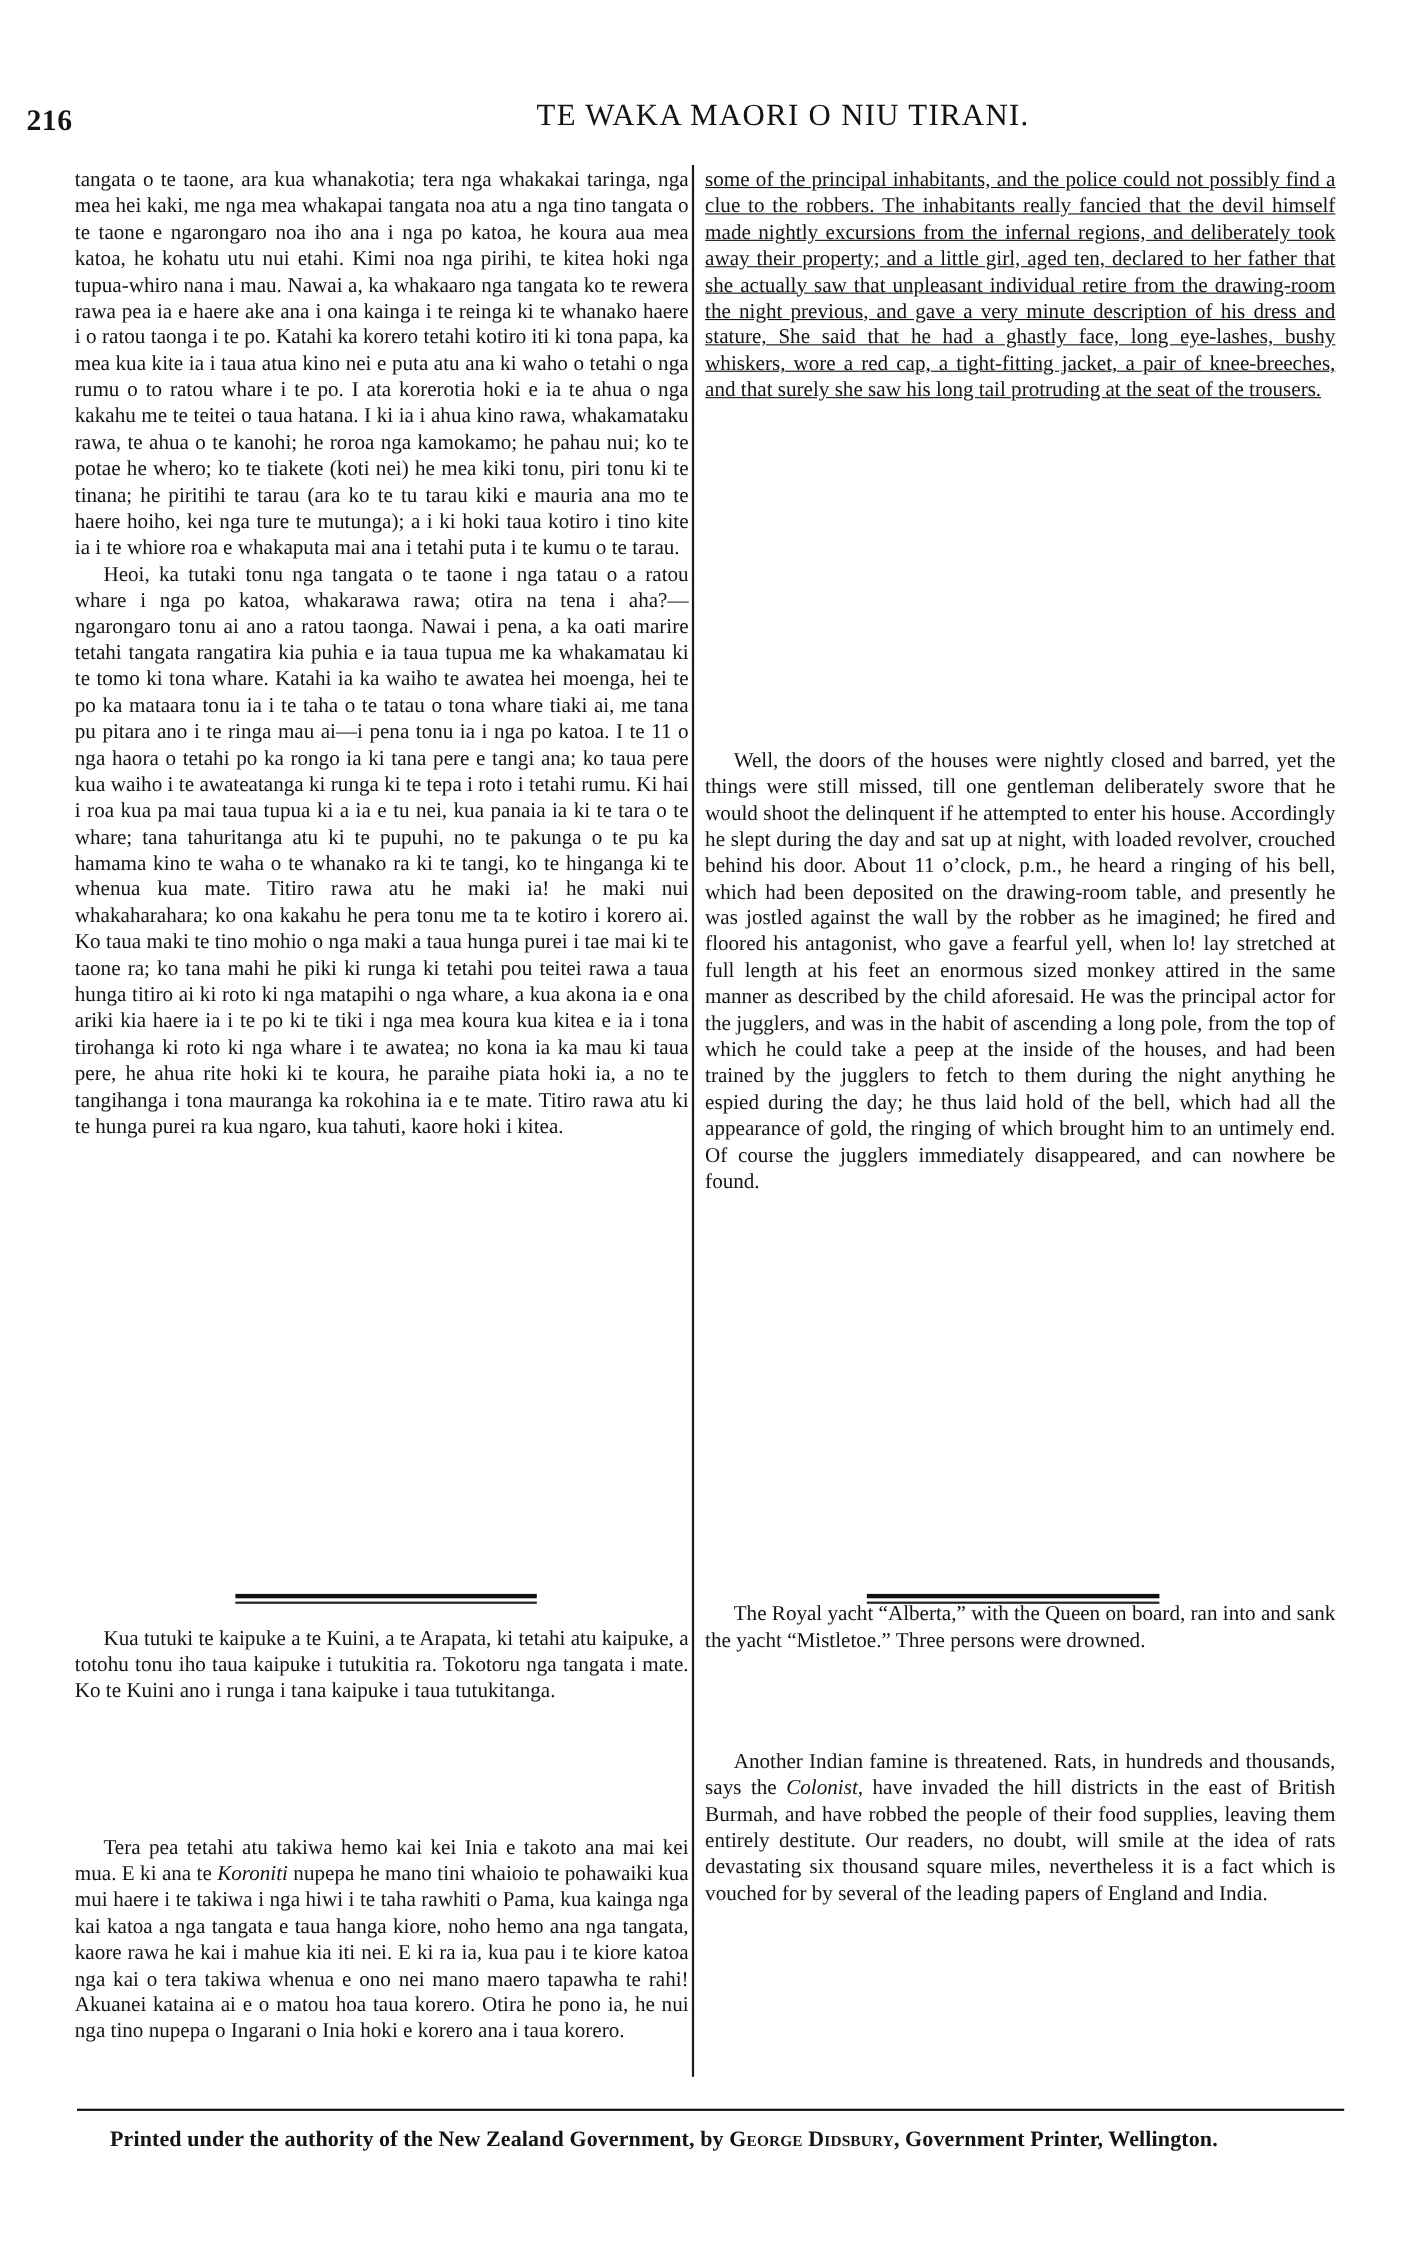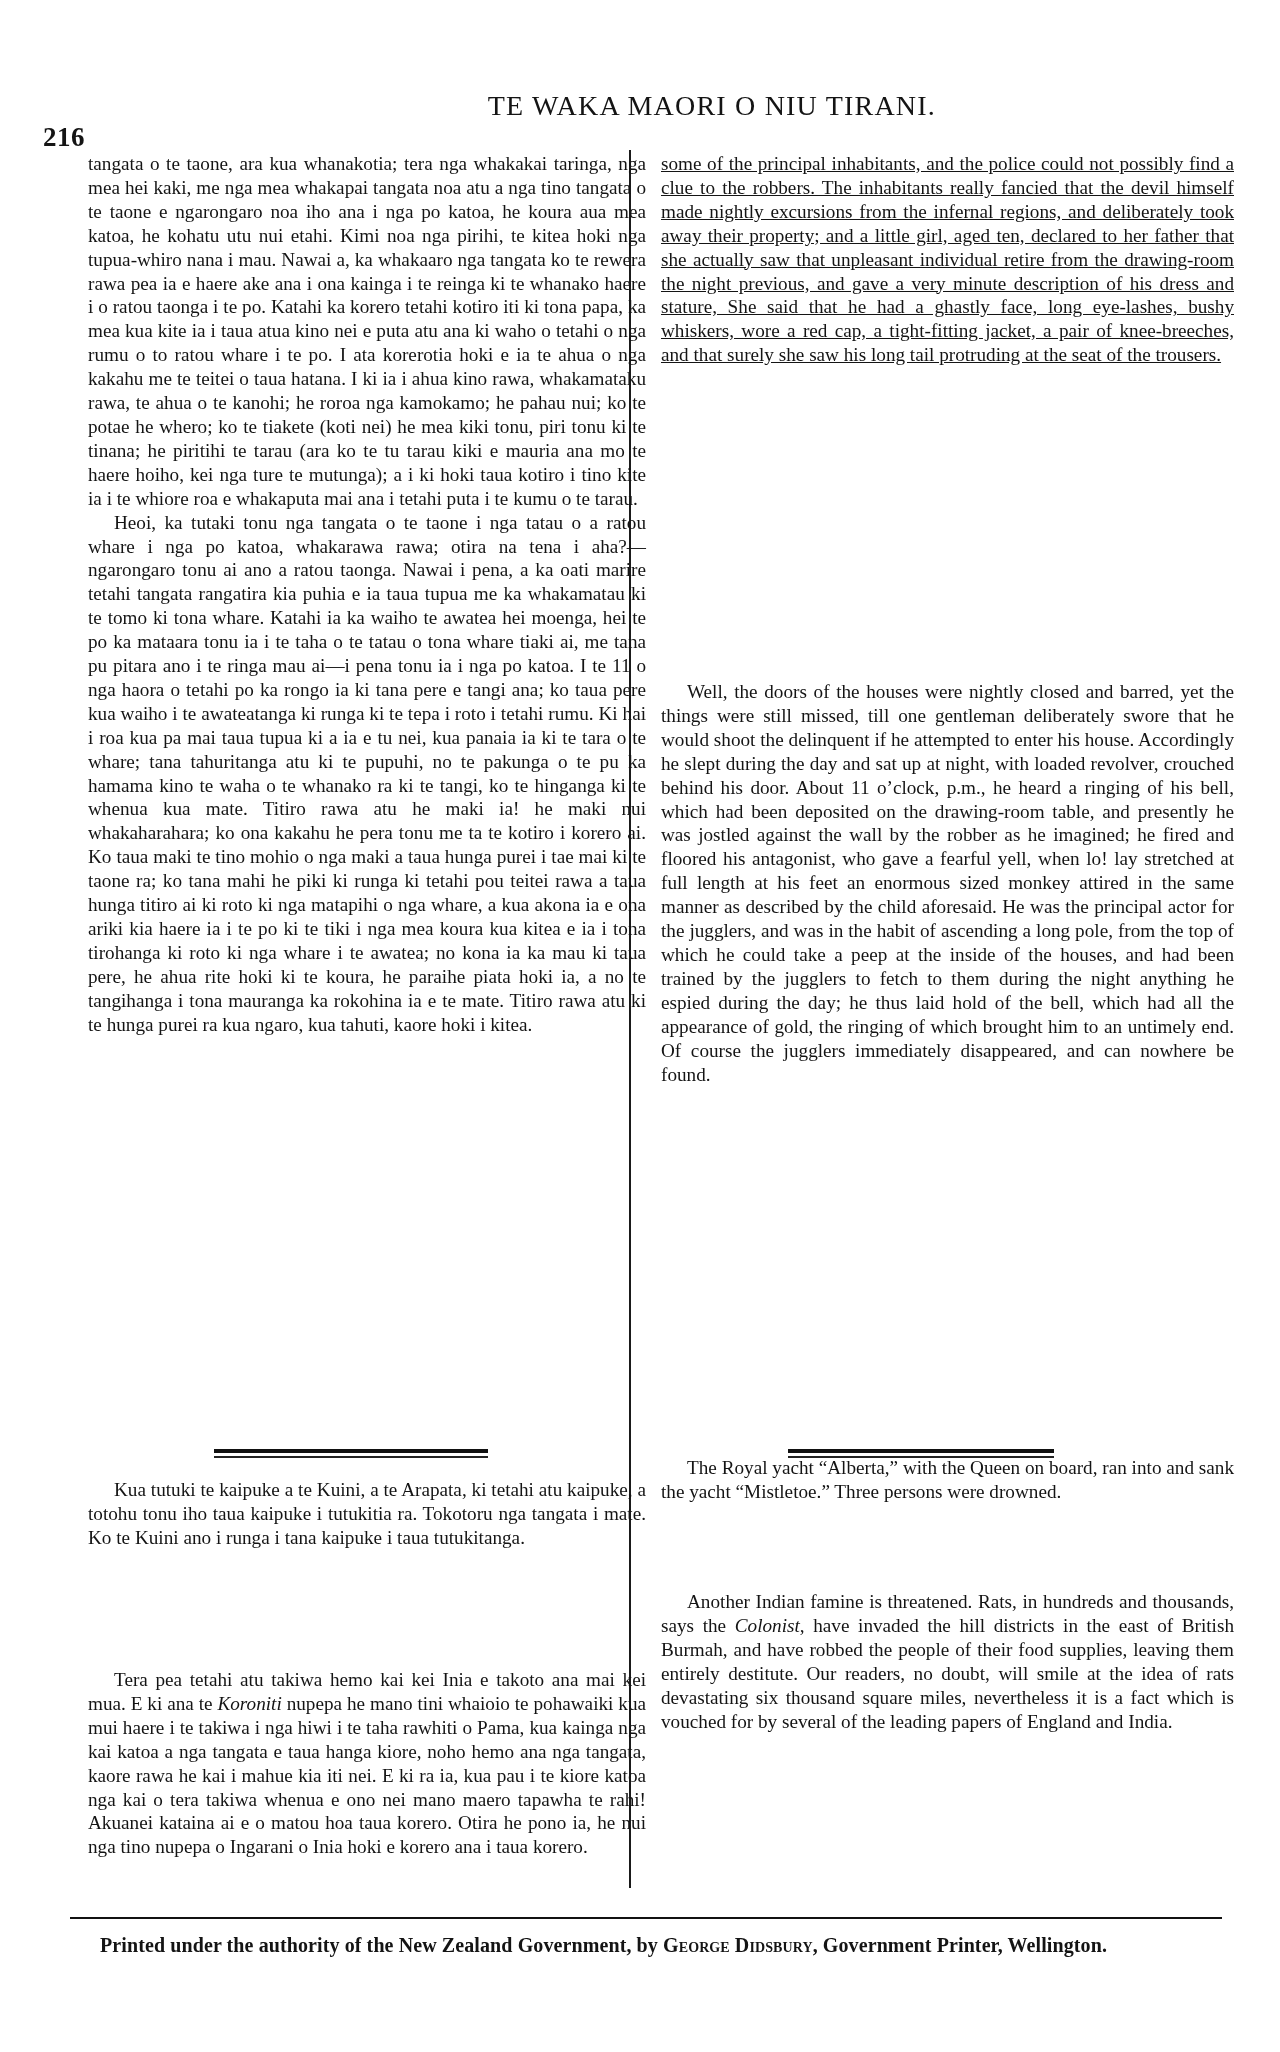--- a/index.html
+++ b/index.html
@@ -1,30 +1,30 @@
 <!DOCTYPE html>
 <html><head>
 <meta charset="utf-8">
 <style>
   html, body { margin: 0; padding: 0; background: #ffffff; }
   body {
     width: 1280px; height: 2052px; position: relative; overflow: hidden;
     font-family: "Liberation Serif", "DejaVu Serif", serif; color: #141414;
   }
   .page-number {
-    position: absolute; left: 43px; top: 94px;
-    font-size: 27px; font-weight: bold; letter-spacing: 0.5px; margin-top: 28px;
+    position: absolute; left: 24px; top: 94px;
+    font-size: 27px; font-weight: bold; letter-spacing: 0.5px;
   }
   .masthead {
     position: absolute; left: 376px; top: 90px; width: 560px;
     font-size: 28px; letter-spacing: 1.2px; text-align: right; white-space: nowrap;
   }
   .col {
     position: absolute; font-size: 19.2px; line-height: 23.9px;
-    text-align: justify; hyphens: none; margin-left: 20px;
+    text-align: justify; hyphens: none;
   }
   .col p { margin: 0; }
   .col p.indent { text-indent: 26px; }
   .left-col { left: 68px; width: 558px; }
   .right-col { left: 641px; width: 573px; }
   .divider {
     position: absolute; left: 629px; top: 150px; width: 2px; height: 1738px;
     background: #1a1a1a;
   }
   .rule-double {

